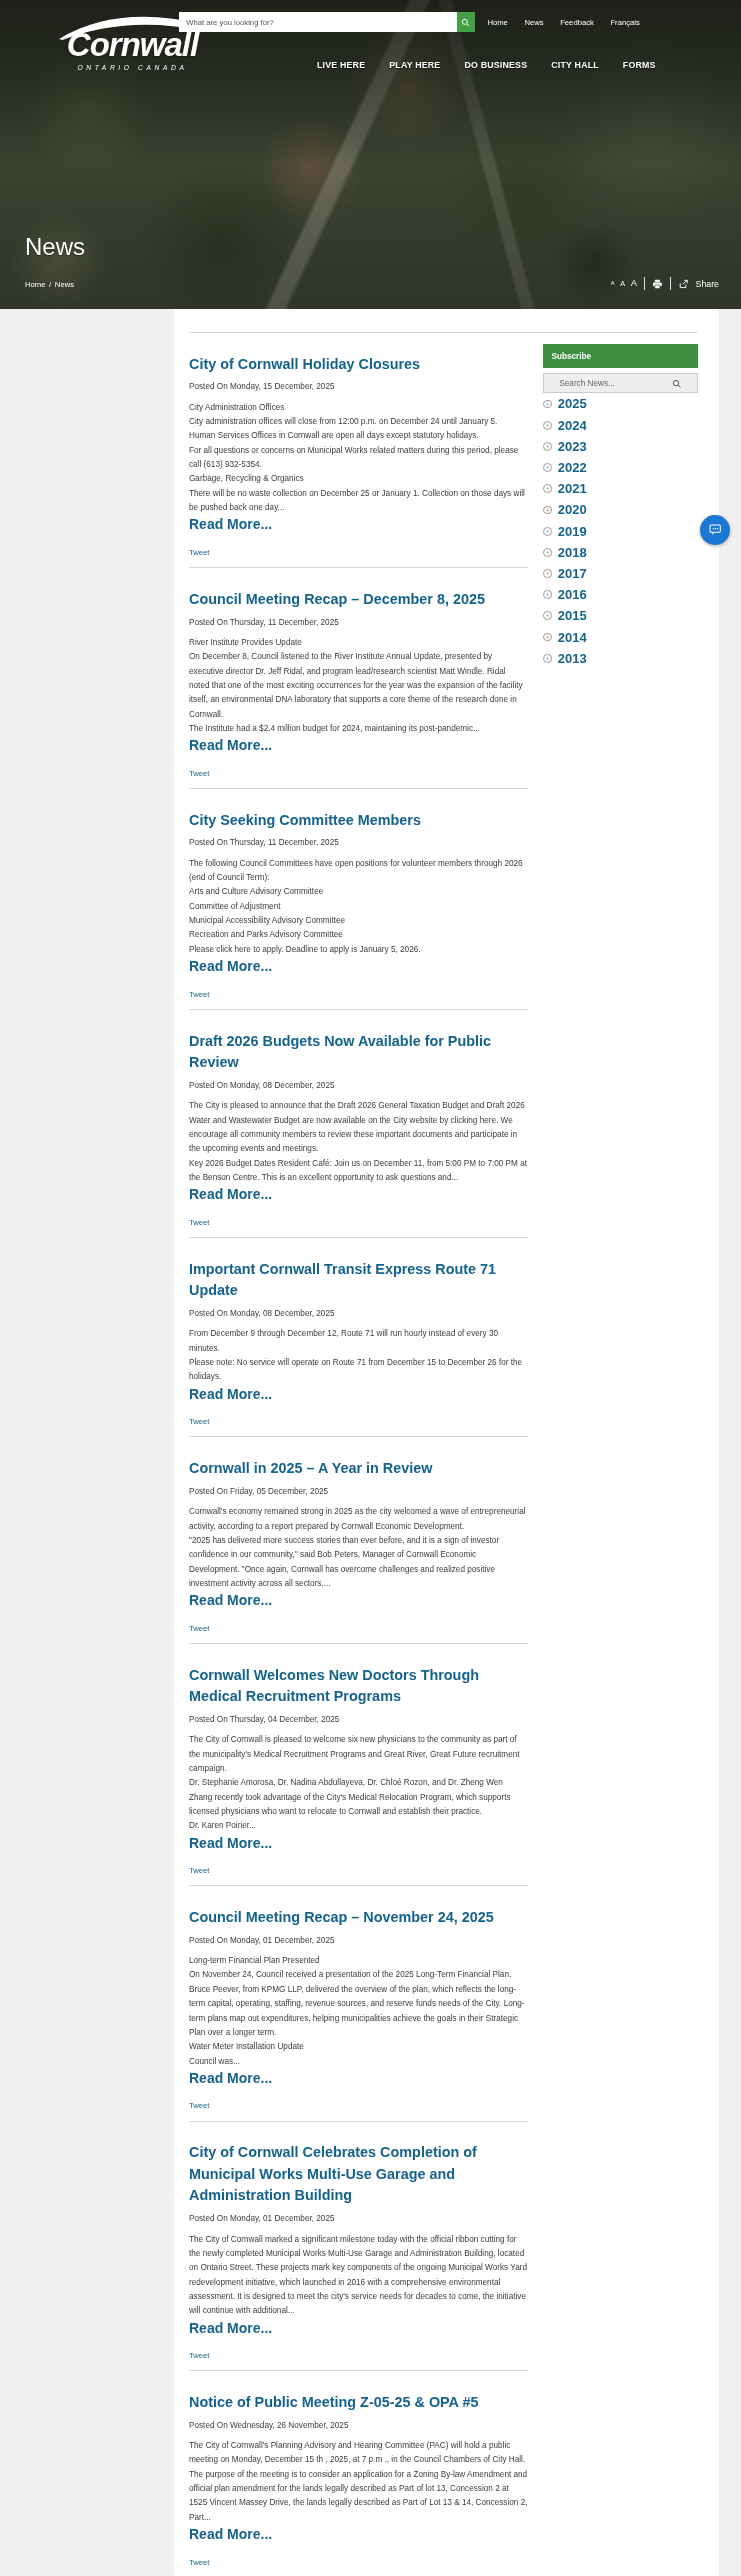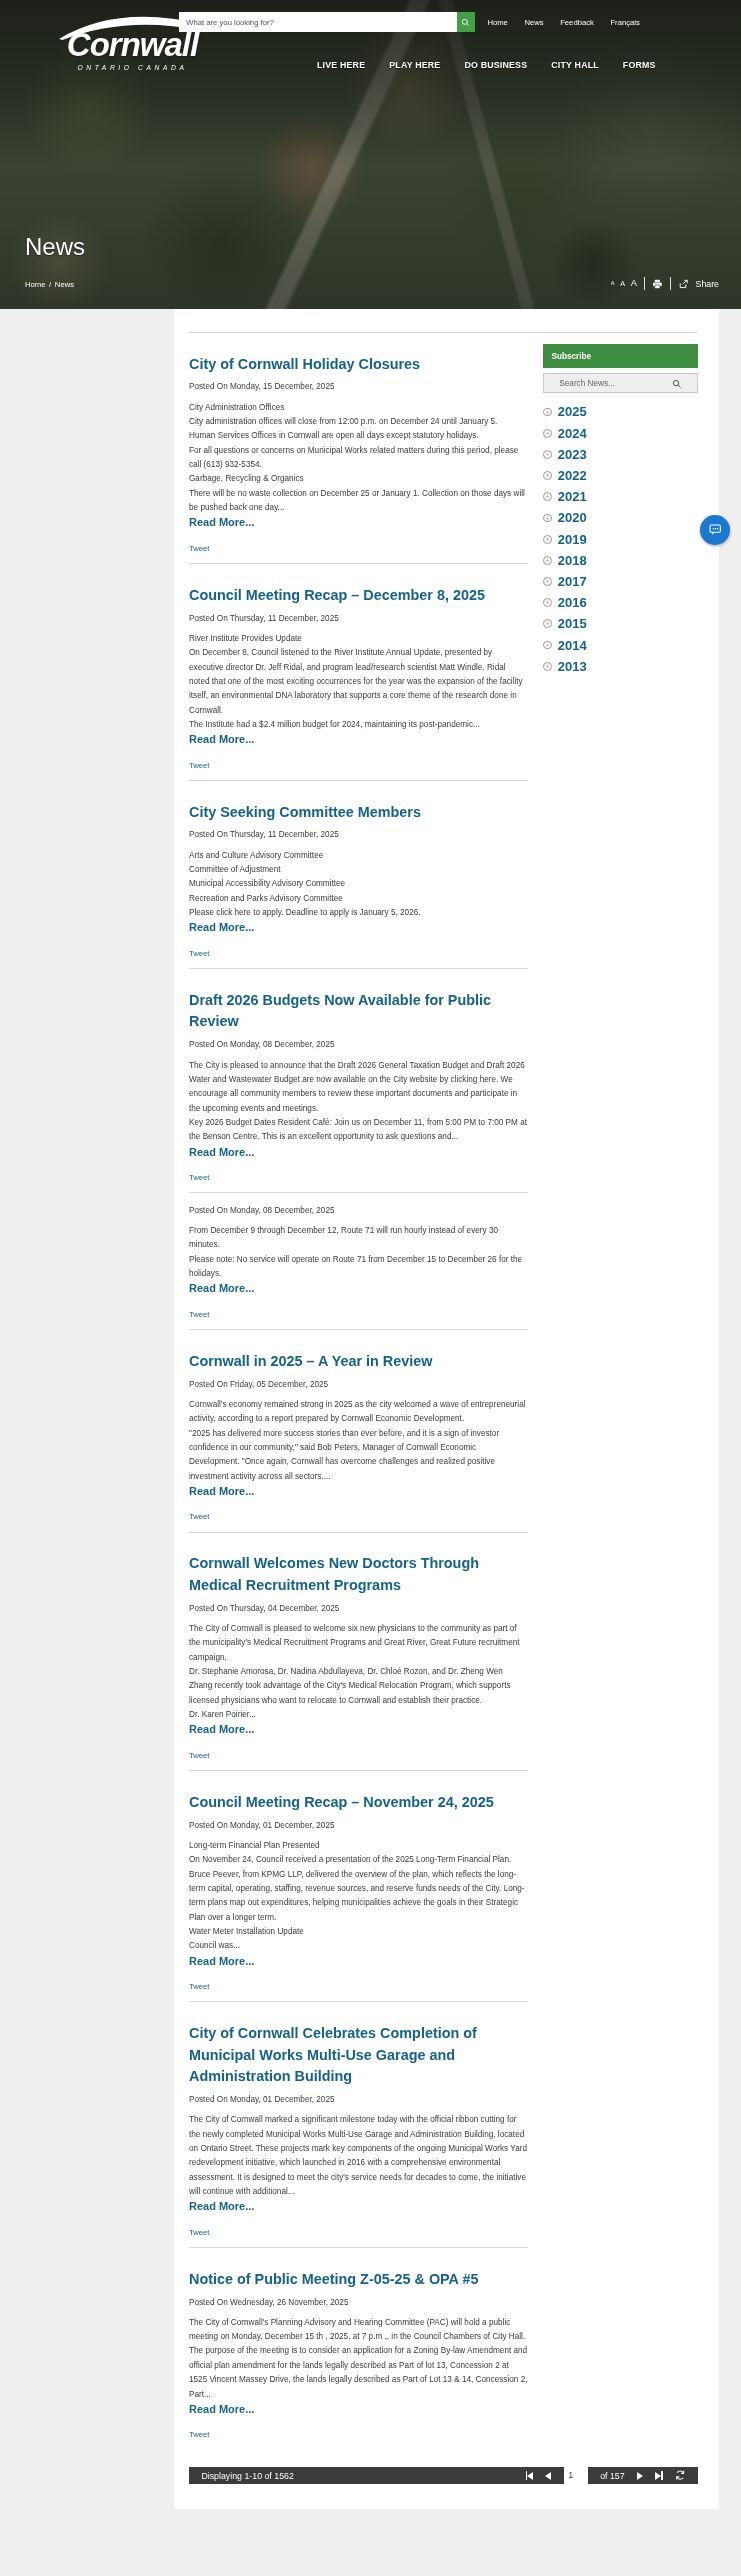--- a/index.html
+++ b/index.html
@@ -60,34 +60,34 @@
     margin-left:174px; width:545px; background:#fff;
     padding:23px 21px 25px 15px;
   }
   .content-flex { display:flex; gap:15px; border-top:0.5px solid #d8d8d8; padding-top:0; }
   .articles { width:340px; }
   .article { padding:12.4px 0 3.1px; }
   .article + .article { border-top:0.5px solid #d8d8d8; }
   .article h2 { color:#15638d; font-size:14.4px; line-height:1.5; font-weight:bold; margin:8.2px 0 7.2px; cursor:pointer; }
   .posted { font-size:8.2px; color:#3c3c3c; margin-bottom:9.3px; }
   .article .body p { font-size:8.2px; line-height:1.75; color:#3c3c3c; }
-  .read-more { display:inline-block; margin-top:1px; color:#15638d; font-weight:bold; font-size:11px; text-decoration:none; cursor:pointer; }
+  .read-more { display:inline-block; margin-top:1px; color:#15638d; font-weight:bold; font-size:14px; text-decoration:none; cursor:pointer; }
   .tweet-row { margin:15.5px 0 7.2px; }
   .tweet { color:#15638d; font-size:7.7px; text-decoration:none; cursor:pointer; }
   
   .sidebar { width:155px; padding-top:11.3px; }
   .subscribe-btn {
     width:100%; height:24px; background:#3e8e41; color:#fff; border:none;
     font-size:8.2px; font-weight:bold; text-align:left; padding-left:8.2px; cursor:pointer;
     font-family:"Liberation Sans", sans-serif;
   }
   .sidebar-search { margin-top:5.2px; height:20px; background:#eee; border:0.5px solid #c9c9c9; display:flex; align-items:center; padding:0 15px; }
   .sidebar-search input { flex:1; border:none; outline:none; background:transparent; font-size:8.2px; color:#444; font-family:"Liberation Sans", sans-serif; }
   .sidebar-search input::placeholder { color:#666; }
-  .years { margin-top:11px; }
+  .years { margin-top:3px; }
   .year-row { display:flex; align-items:center; gap:5.7px; margin-bottom:6.2px; cursor:pointer; }
   .plus-icon {
     width:8.8px; height:8.8px; border:0.5px solid #9a9a9a; border-radius:50%;
     color:#9a9a9a; font-size:6.7px; line-height:7.7px; text-align:center; flex:none;
   }
   .year-label { color:#15638d; font-weight:bold; font-size:13px; }
   
   .pagination {
     margin-top:17.5px; background:#3b3b3b; height:17px;
     display:flex; align-items:center; padding:0 12.4px; color:#fff;
@@ -206,20 +206,21 @@
           <p>The Institute had a $2.4 million budget for 2024, maintaining its post-pandemic...</p>
         </div>
         <a class="read-more" href="#">Read More...</a>
         <div class="tweet-row"><a class="tweet" href="#">Tweet</a></div>
       </article>
 
       <article class="article">
         <h2>City Seeking Committee Members</h2>
         <p class="posted">Posted On Thursday, 11 December, 2025</p>
         <div class="body">
+          <p>The following Council Committees have open positions for volunteer members through 2026 (end of Council Term):</p>
           <p>Arts and Culture Advisory Committee</p>
           <p>Committee of Adjustment</p>
           <p>Municipal Accessibility Advisory Committee</p>
           <p>Recreation and Parks Advisory Committee</p>
           <p>Please click here to apply. Deadline to apply is January 5, 2026.</p>
         </div>
         <a class="read-more" href="#">Read More...</a>
         <div class="tweet-row"><a class="tweet" href="#">Tweet</a></div>
       </article>
 
@@ -228,20 +229,21 @@
         <p class="posted">Posted On Monday, 08 December, 2025</p>
         <div class="body">
           <p>The City is pleased to announce that the Draft 2026 General Taxation Budget and Draft 2026 Water and Wastewater Budget are now available on the City website by clicking here. We encourage all community members to review these important documents and participate in the upcoming events and meetings.</p>
           <p>Key 2026 Budget Dates  Resident Café: Join us on December 11, from 5:00 PM to 7:00 PM at the Benson Centre. This is an excellent opportunity to ask questions and...</p>
         </div>
         <a class="read-more" href="#">Read More...</a>
         <div class="tweet-row"><a class="tweet" href="#">Tweet</a></div>
       </article>
 
       <article class="article">
+        <h2>Important Cornwall Transit Express Route 71 Update</h2>
         <p class="posted">Posted On Monday, 08 December, 2025</p>
         <div class="body">
           <p>From December 9 through December 12, Route 71 will run hourly instead of every 30 minutes.</p>
           <p>Please note: No service will operate on Route 71 from December 15 to December 26 for the holidays.</p>
         </div>
         <a class="read-more" href="#">Read More...</a>
         <div class="tweet-row"><a class="tweet" href="#">Tweet</a></div>
       </article>
 
       <article class="article">

